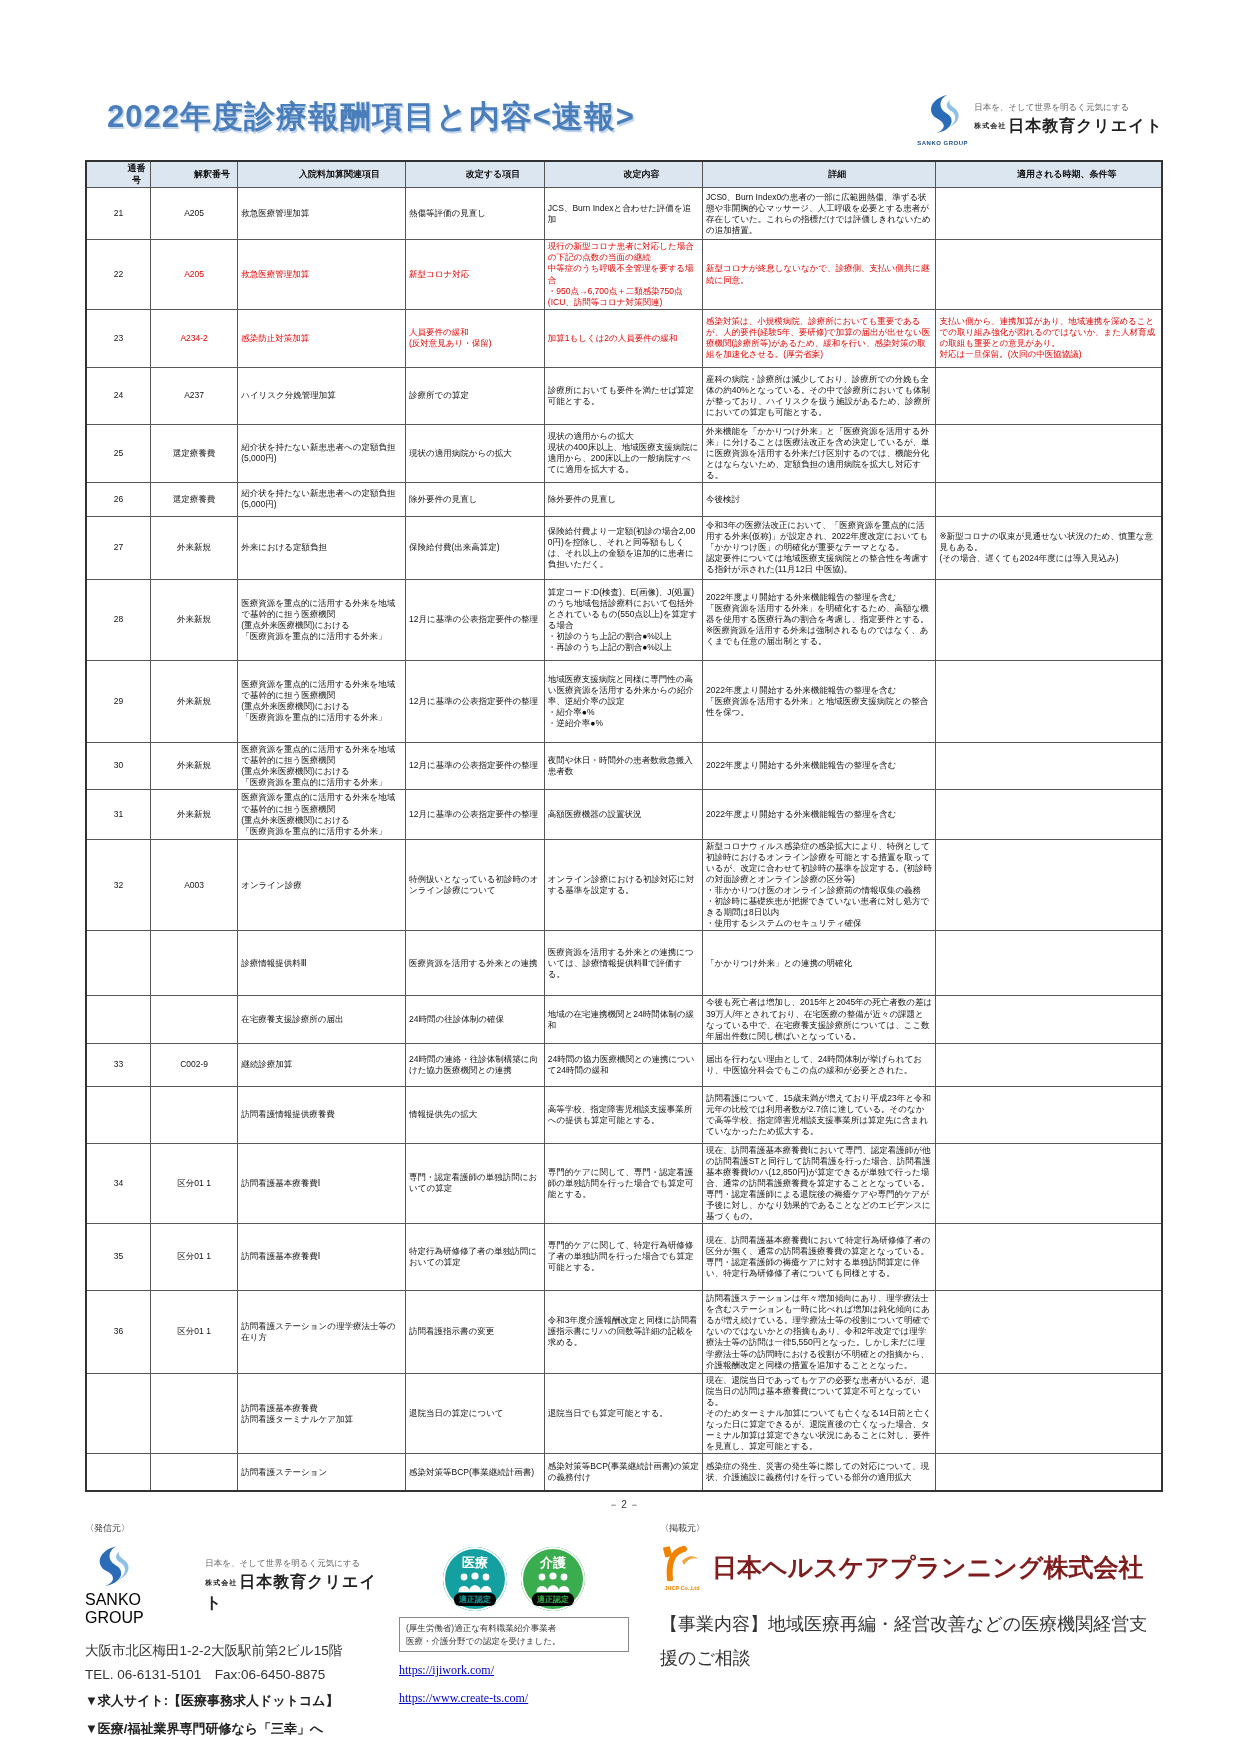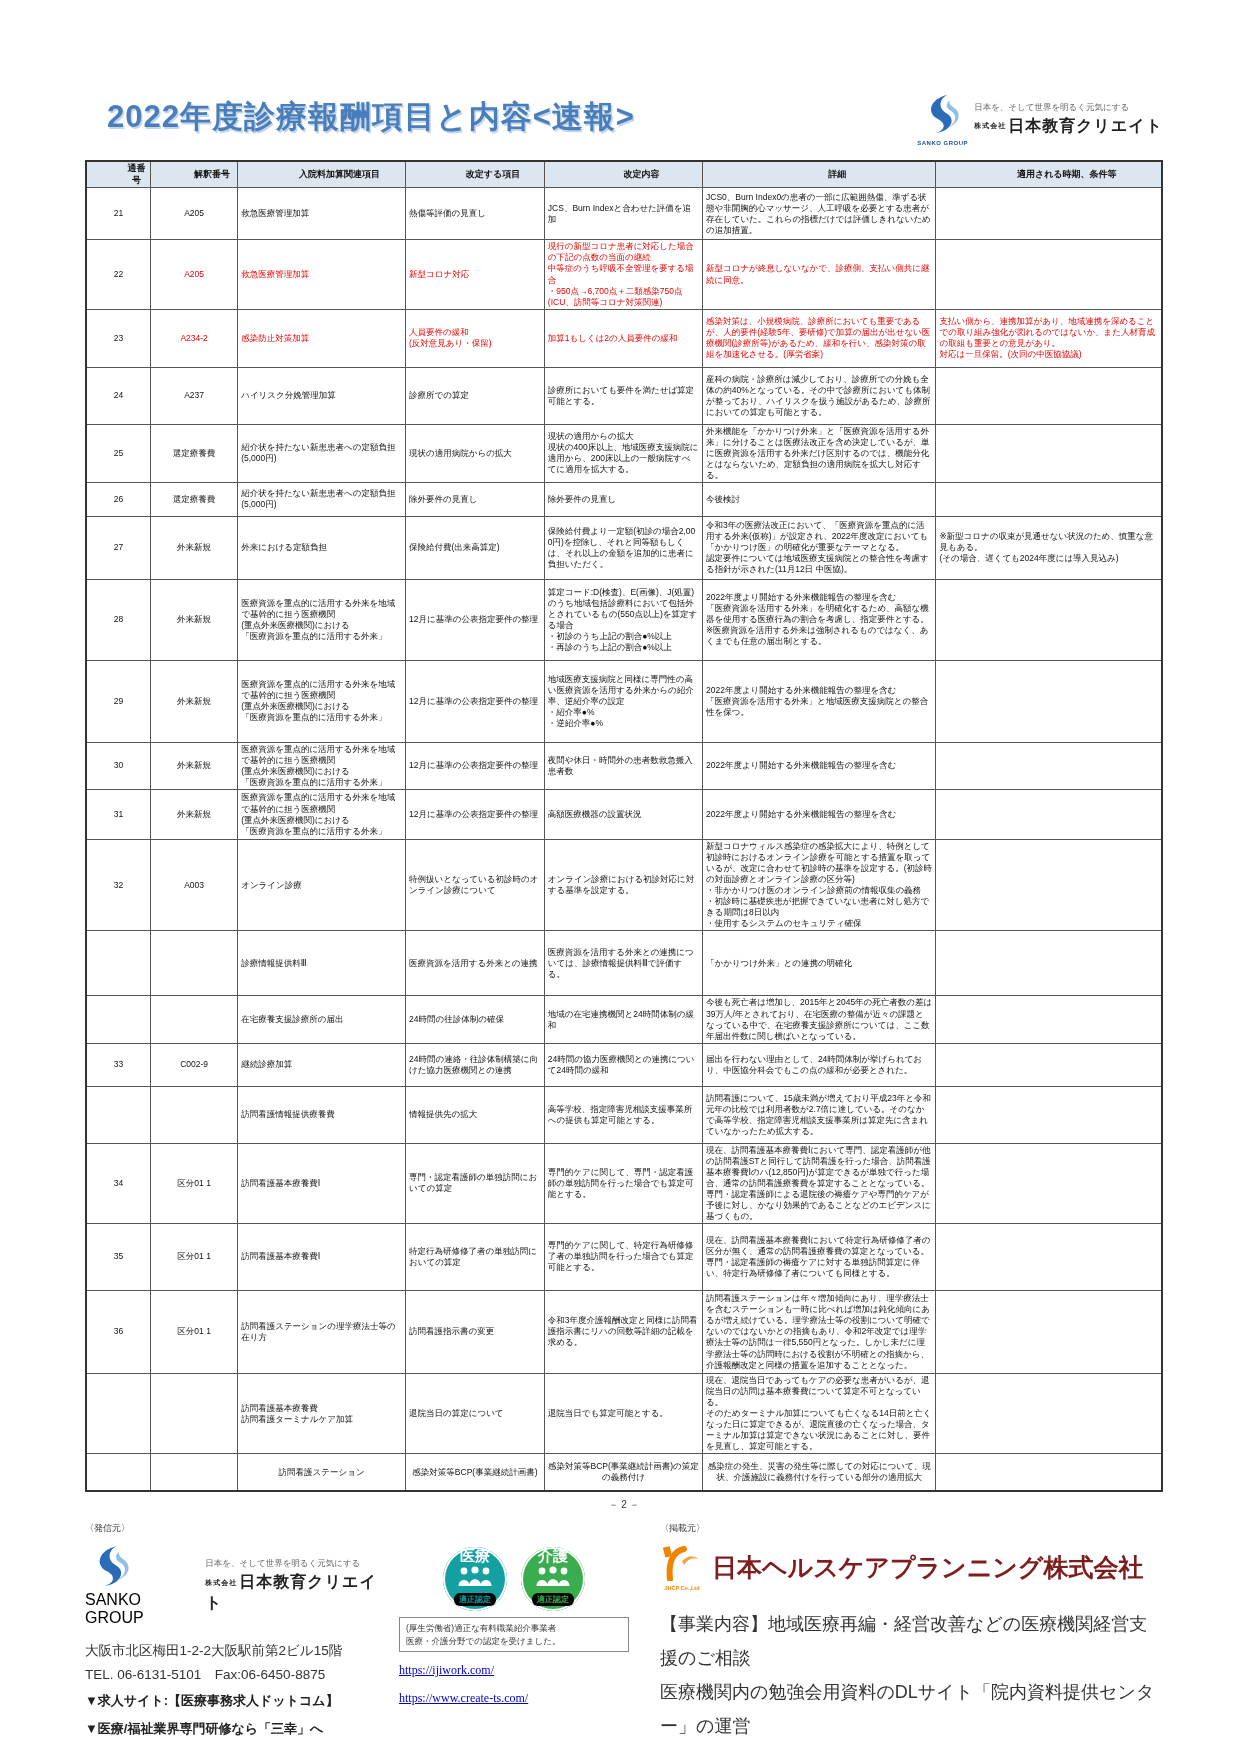--- a/index.html
+++ b/index.html
@@ -34,21 +34,21 @@
   .footer-left { width:545px; }
   .fl-cols { display:flex; gap:14px; }
   .fl-main { width:300px; }
   .logo-row { display:flex; align-items:center; gap:7px; margin-bottom:12px; }
   .addr { font-size:13.5px; color:#333; line-height:1.8; }
   .jobsite { font-size:13px; color:#222; line-height:2.1; font-weight:bold; }
   .fl-side { width:230px; padding-top:2px; }
   .badges { display:flex; gap:14px; justify-content:center; margin-bottom:6px; }
   .badge { position:relative; width:64px; height:64px; border-radius:50%; background:var(--c);
            display:flex; flex-direction:column; align-items:center; box-shadow:inset 0 0 0 2px #fff, inset 0 0 0 4px var(--c); }
-  .badge-top { color:#fff; font-size:15px; font-weight:bold; }
+  .badge-top { color:#fff; font-size:13px; font-weight:bold; margin-top:7px; }
   .badge svg { margin-top:0px; }
   .badge-ribbon { position:absolute; bottom:5px; background:#000000; color:var(--c); font-size:8px;
                   font-weight:bold; padding:1px 5px; border-radius:6px; white-space:nowrap; }
   .cert-box { border:1px solid #888; font-size:8.5px; color:#333; padding:4px 6px; line-height:1.5;
               margin-bottom:8px; }
   .link { font-size:12px; color:#0000cc; text-decoration:underline; font-family:"Liberation Serif","DejaVu Serif",serif; display:inline-block; margin-bottom:10px; cursor:pointer; }
   .footer-right { width:500px; }
   .jhcp-row { display:flex; align-items:center; gap:8px; margin-bottom:16px; }
   .jhcp-mark { width:44px; text-align:center; }
   .jhcp-mark .cap { font-size:5.5px; color:#f08300; font-weight:bold; }
@@ -296,21 +296,21 @@
           <td class="c0"></td>
           <td class="c1"></td>
           <td class="c2">訪問看護基本療養費
 訪問看護ターミナルケア加算</td>
           <td class="c3">退院当日の算定について</td>
           <td class="c4">退院当日でも算定可能とする。</td>
           <td class="c5">現在、退院当日であってもケアの必要な患者がいるが、退院当日の訪問は基本療養費について算定不可となっている。
 そのためターミナル加算についても亡くなる14日前と亡くなった日に算定できるが、退院直後の亡くなった場合、ターミナル加算は算定できない状況にあることに対し、要件を見直し、算定可能とする。</td>
           <td class="c6"></td>
         </tr>
-        <tr style="height: 37px; text-align: center;">
+        <tr style="height: 37px;">
           <td class="c0"></td>
           <td class="c1"></td>
           <td class="c2">訪問看護ステーション</td>
           <td class="c3">感染対策等BCP(事業継続計画書)</td>
           <td class="c4">感染対策等BCP(事業継続計画書)の策定の義務付け</td>
           <td class="c5">感染症の発生、災害の発生等に際しての対応について、現状、介護施設に義務付けを行っている部分の適用拡大</td>
           <td class="c6"></td>
         </tr>
       </tbody>
   </table>
@@ -385,17 +385,16 @@
           <svg width="40" height="36" viewBox="0 0 40 36">
             <path d="M8 34 C6 16 12 6 22 4" stroke="#f08300" stroke-width="6" fill="none" stroke-linecap="round"></path>
             <path d="M20 16 C26 10 32 10 36 14 C30 12 26 14 22 20 Z" fill="#f4a33c"></path>
             <rect x="2" y="2" width="7" height="10" fill="#f08300" transform="rotate(-14 5 7)"></rect>
           </svg>
           <div class="cap">JHCP Co.,Ltd</div>
         </div>
         <div class="jhcp-name">日本ヘルスケアプランニング株式会社</div>
       </div>
       <div class="biz">【事業内容】地域医療再編・経営改善などの医療機関経営支援のご相談</div>
-      <div class="biz indent">医療機関内の勉強会用資料のDLサイト「院内資料提供センター」の運営</div>
     </div>
 
   </div>
 </div>
 
 </body></html>

